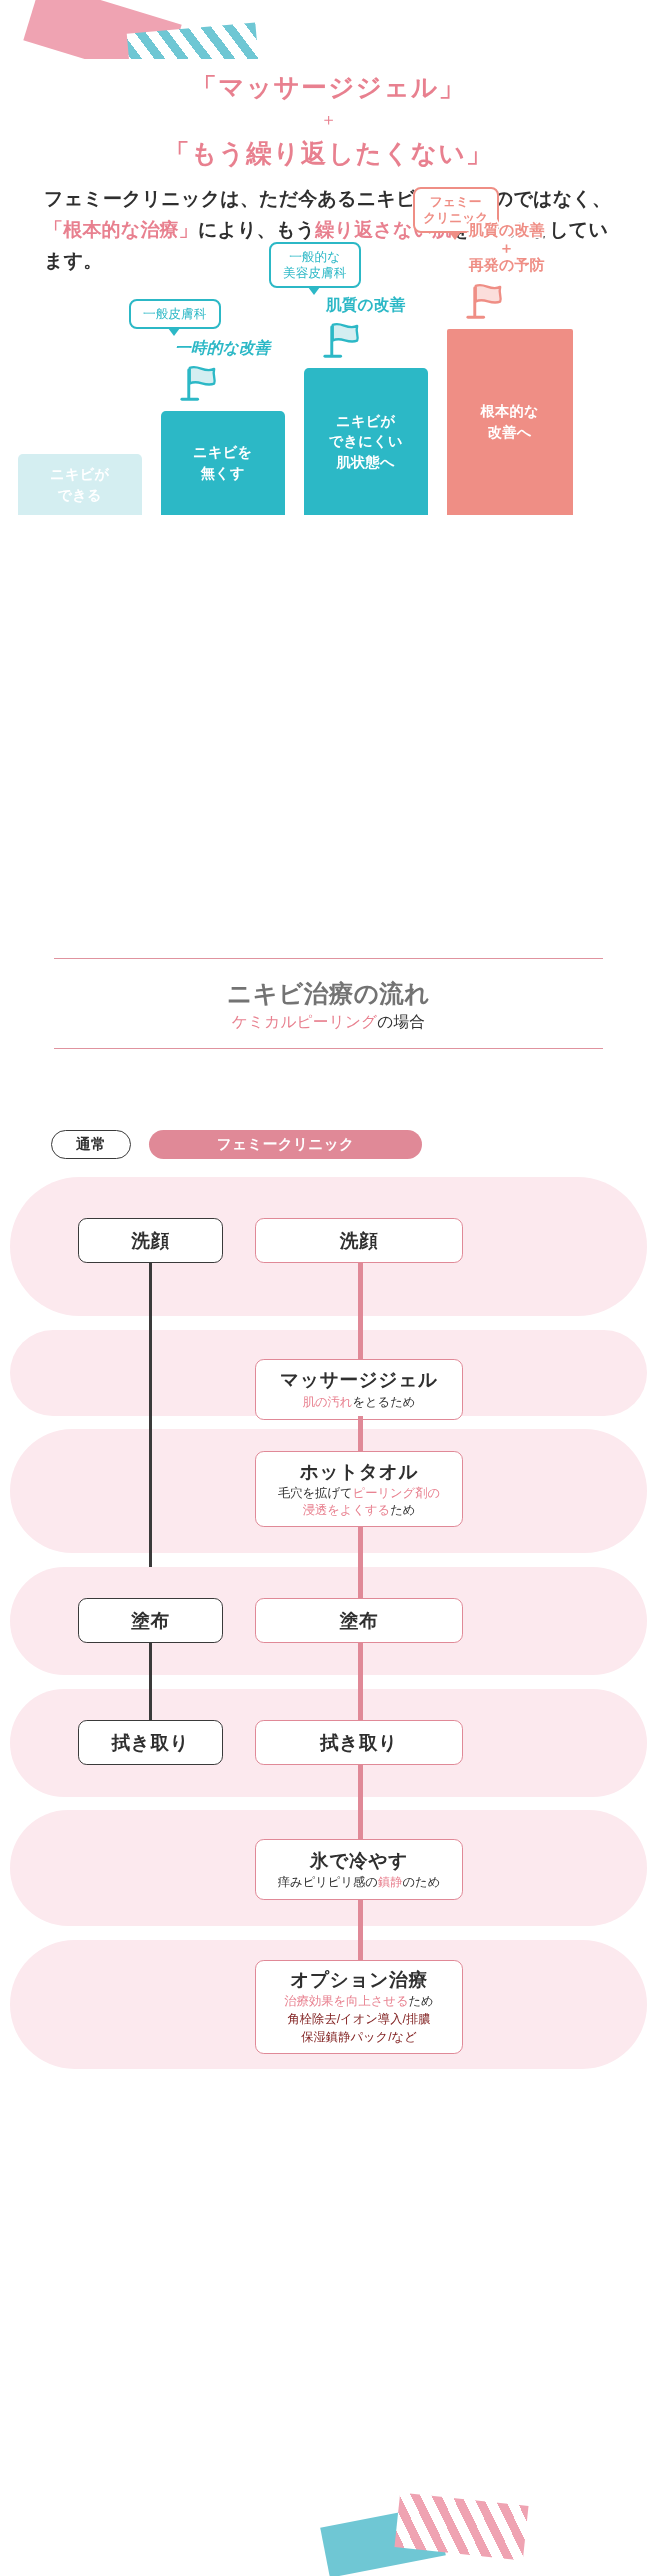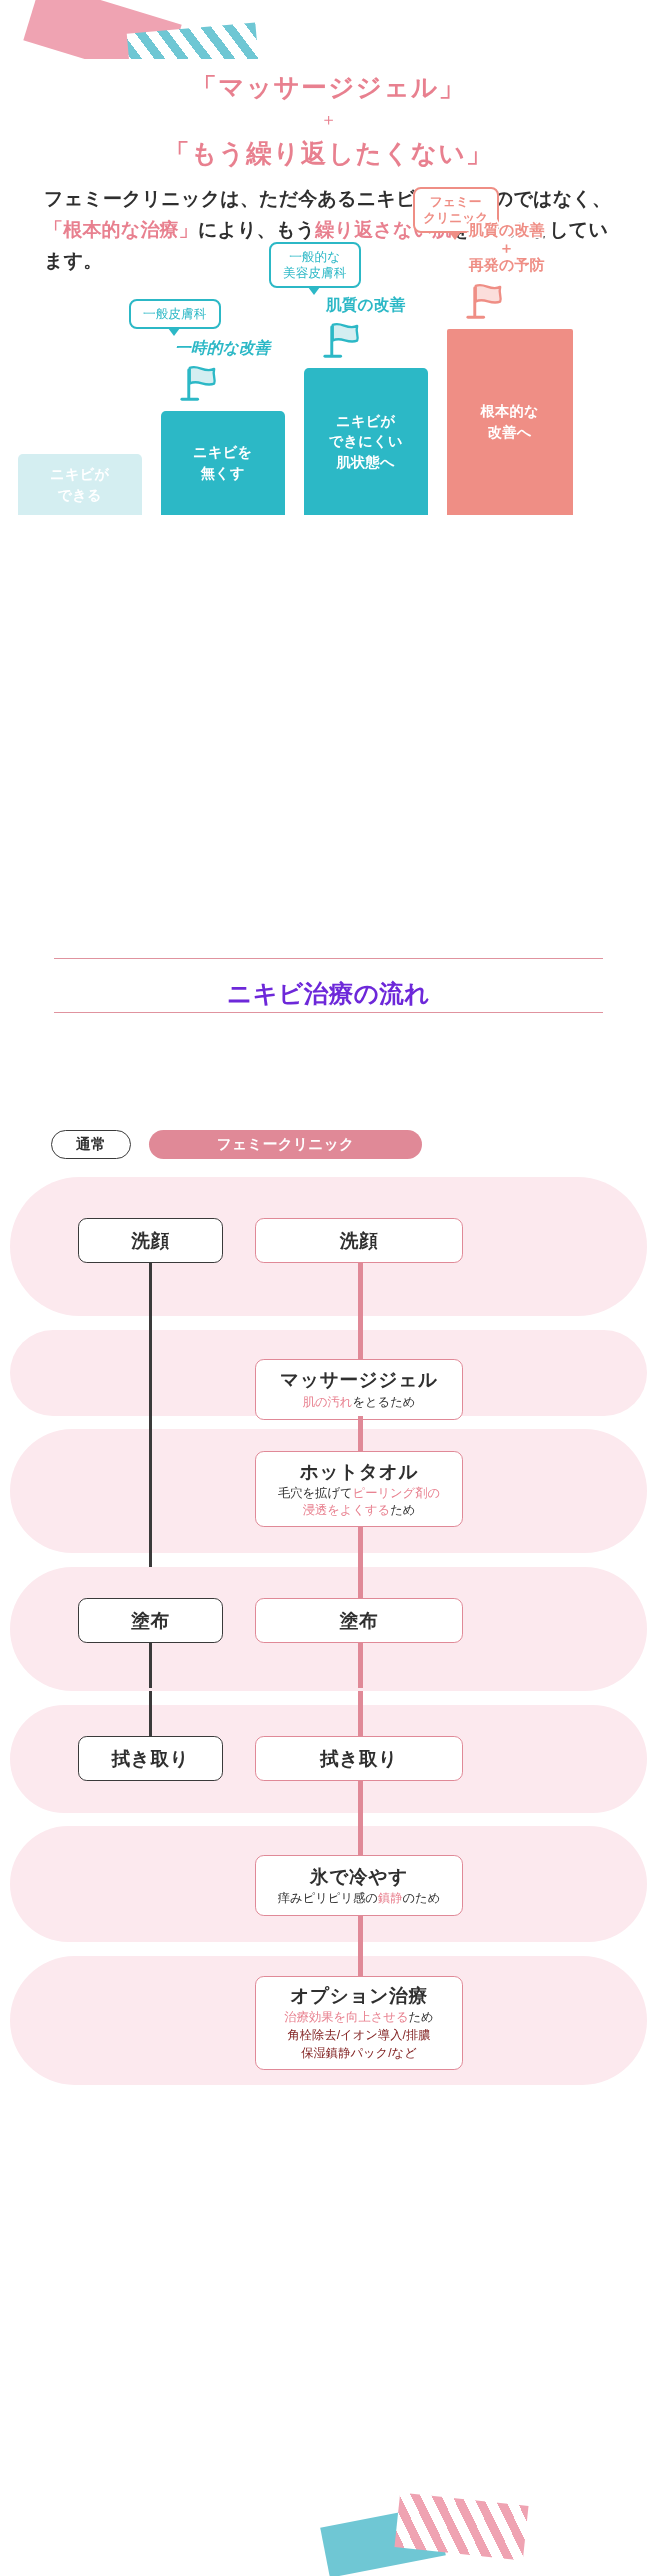--- a/index.html
+++ b/index.html
@@ -107,21 +107,21 @@
   .bubble.teal::after{border-top:8.8px solid #2cb8c6;}
   .bubble.coral{border:2px solid #ef8e85;color:#ef8e85;}
   .bubble.coral::after{border-top:8.8px solid #ef8e85;}
   .bub-1{left:111px;bottom:186px;width:92px;}
   .bub-2{left:251px;bottom:227px;width:92px;}
   .bub-3{left:395px;bottom:282px;width:86px;font-weight:bold;}
 
   
   .flow-head{position:absolute;left:54px;top:958px;width:549px;text-align:center;}
   .rule{height:1px;background:#e0939f;width:100%;}
-  .flow-title{font-size:24.5px;font-weight:700;color:#6d28d9;letter-spacing:.02em;margin:17.7px 0 2px;}
+  .flow-title{font-size:24.5px;font-weight:700;color:#737373;letter-spacing:.02em;margin:17.7px 0 2px;}
   .flow-sub{font-size:15.7px;font-weight:400;color:#2f2f2f;margin:0 0 15.7px;letter-spacing:.01em;}
   .flow-sub .hl{color:#e8808f;}
 
   
   .legend{position:absolute;top:1130px;left:0;width:657px;height:35px;}
   .pill{
     position:absolute;box-sizing:border-box;height:29px;border-radius:15.7px;
     display:flex;align-items:center;justify-content:center;
     font-size:14.7px;font-weight:700;letter-spacing:.02em;
   }
@@ -238,20 +238,21 @@
           <div>根本的な</div>
           <div>改善へ</div>
         </div>
       </div>
     </div>
   </div>
 
   <div class="flow-head">
     <div class="rule"></div>
     <div class="flow-title">ニキビ治療の流れ</div>
+    <div class="flow-sub"><span class="hl">ケミカルピーリング</span><span>の場合</span></div>
     <div class="rule"></div>
   </div>
 
   <div class="legend">
     <div class="pill pill-normal">通常</div>
     <div class="pill pill-femmy">フェミークリニック</div>
   </div>
 
   <div class="flow">
 
@@ -286,21 +287,21 @@
       <div class="conn" style="top:98px;height:45px"></div>
       <div class="conn-dark" style="top:-13.7px;height:167px"></div>
       <div class="node node-right" style="top:21.6px;height:76px">
         <div class="title">ホットタオル</div>
         <div class="desc"><span>毛穴を拡げて</span><span class="hl">ピーリング剤の</span></div>
         <div class="desc" style="margin-top:0"><span class="hl">浸透をよくする</span><span>ため</span></div>
       </div>
     </div>
     <div class="gap"></div>
 
-    <div class="row" style="height:124px">
+    <div class="row" style="height:108px">
       <div class="rowbg"></div>
       <div class="conn" style="top:-13.7px;height:45px"></div>
       <div class="conn" style="top:76px;height:45px"></div>
       <div class="conn-dark" style="top:76px;height:45px"></div>
       <div class="node node-left" style="top:31px;height:45px">
         <div class="title">塗布</div>
       </div>
       <div class="node node-right" style="top:31px;height:45px">
         <div class="title">塗布</div>
       </div>

